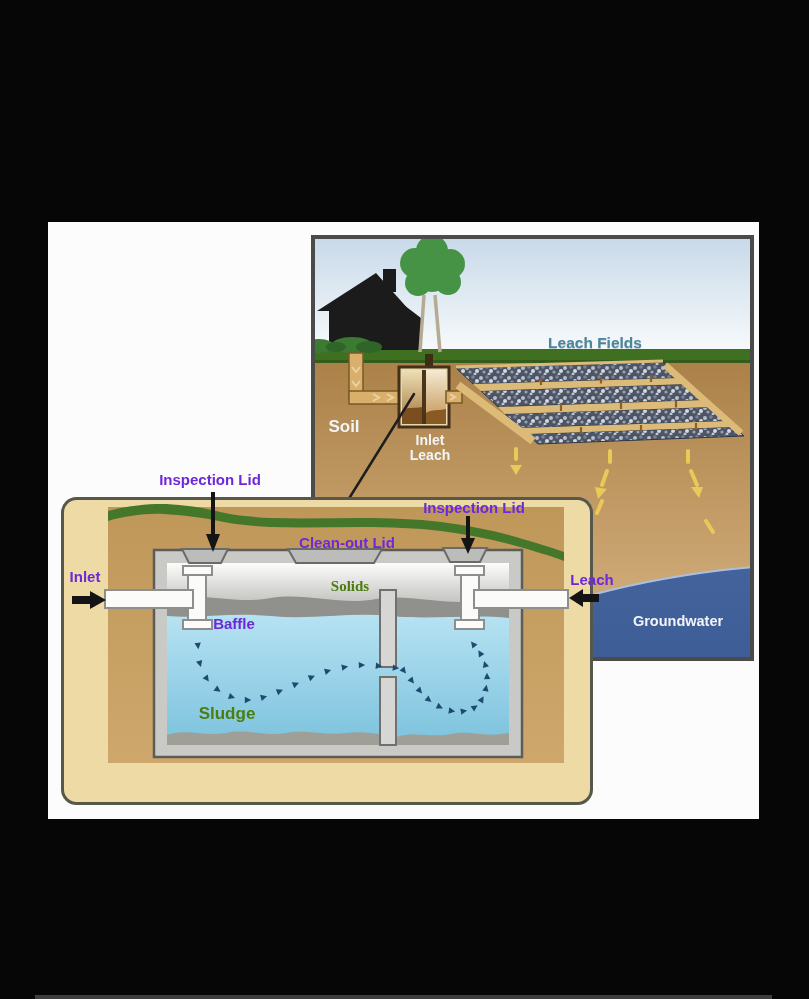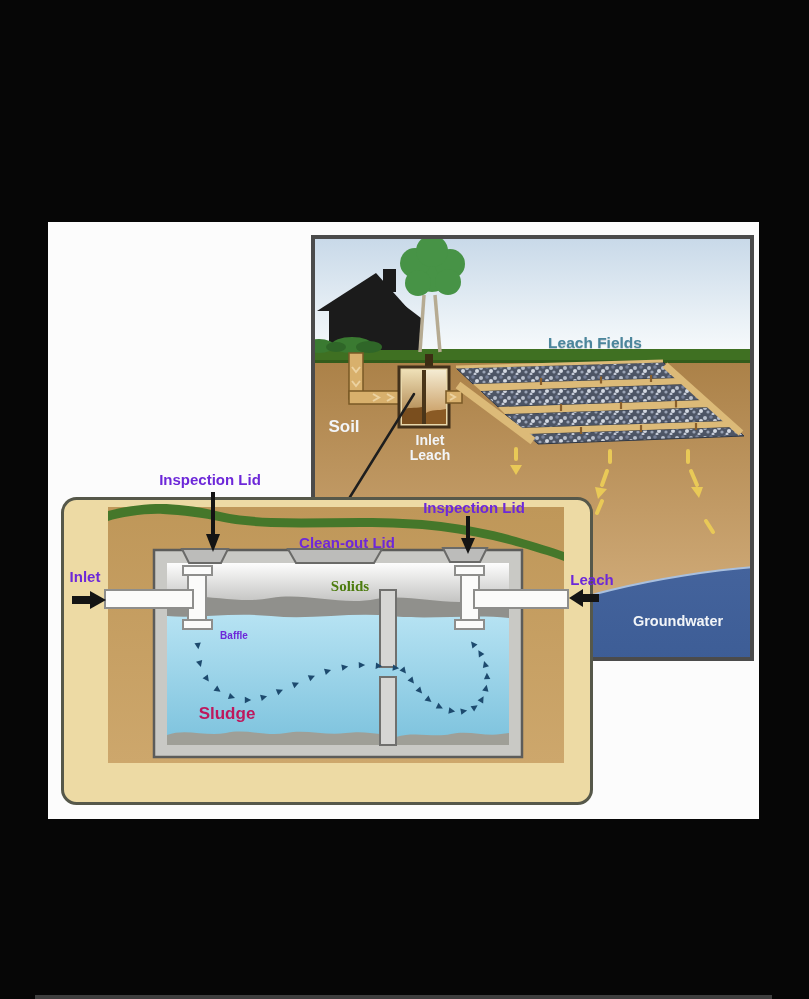--- a/index.html
+++ b/index.html
@@ -7,21 +7,21 @@
          font-family:"Liberation Sans","DejaVu Sans",sans-serif;}
   .bottom-strip{position:absolute;left:35px;top:995px;width:737px;height:4px;background:#3e3e3e;}
   .canvas{position:absolute;left:48px;top:222px;width:711px;height:597px;background:#fcfcfc;}
   .panel{position:absolute;left:263px;top:13px;width:443px;height:426px;}
   .detail{position:absolute;left:13px;top:275px;width:532px;height:308px;}
   .lbl{position:absolute;transform:translate(-50%,-50%);font-weight:bold;white-space:nowrap;line-height:1.08;text-align:center;}
   .ink{color:#6d28d9;}
   .white{color:#f2f5f8;}
   .teal{color:#4b869c;text-shadow:0 1px 1px rgba(40,60,70,.25);}
   .gray{color:#4d7c0f;font-family:Liberation Serif, serif;}
-  .slate{color:#be185d;}
+  .slate{color:#4d7c0f;}
   .arrow-svg{position:absolute;}
   svg{display:block;}
 </style>
 </head>
 <body>
 
 <div class="stage">
   <div class="bottom-strip"></div>
 
   <div class="canvas">
@@ -256,21 +256,21 @@
       <rect x="0" y="5" width="18" height="8" fill="#141414"></rect>
       <polygon points="18,0 34,9 18,18" fill="#141414"></polygon>
     </svg>
 
     <div class="lbl ink" style="left:544px;top:358px;font-size:15px">Leach</div>
     <svg class="arrow-svg" style="left:521px;top:367px" width="30" height="18">
       <polygon points="14,0 0,9 14,18" fill="#141414"></polygon>
       <rect x="14" y="5" width="16" height="8" fill="#141414"></rect>
     </svg>
 
-    <div class="lbl ink" style="left:186px;top:414px;font-size:10px">Baffle</div>
+    <div class="lbl ink" style="left:186px;top:402px;font-size:15px">Baffle</div>
 
     <div class="lbl gray" style="left:302px;top:364px;font-size:15px">Solids</div>
 
     <div class="lbl slate" style="left:179px;top:492px;font-size:17px">Sludge</div>
 
     <div class="lbl teal" style="left:547px;top:121px;font-size:15.5px">Leach Fields</div>
 
     <div class="lbl white" style="left:296px;top:205px;font-size:17px">Soil</div>
 
     <div class="lbl white" style="left:382px;top:226px;font-size:14px">

